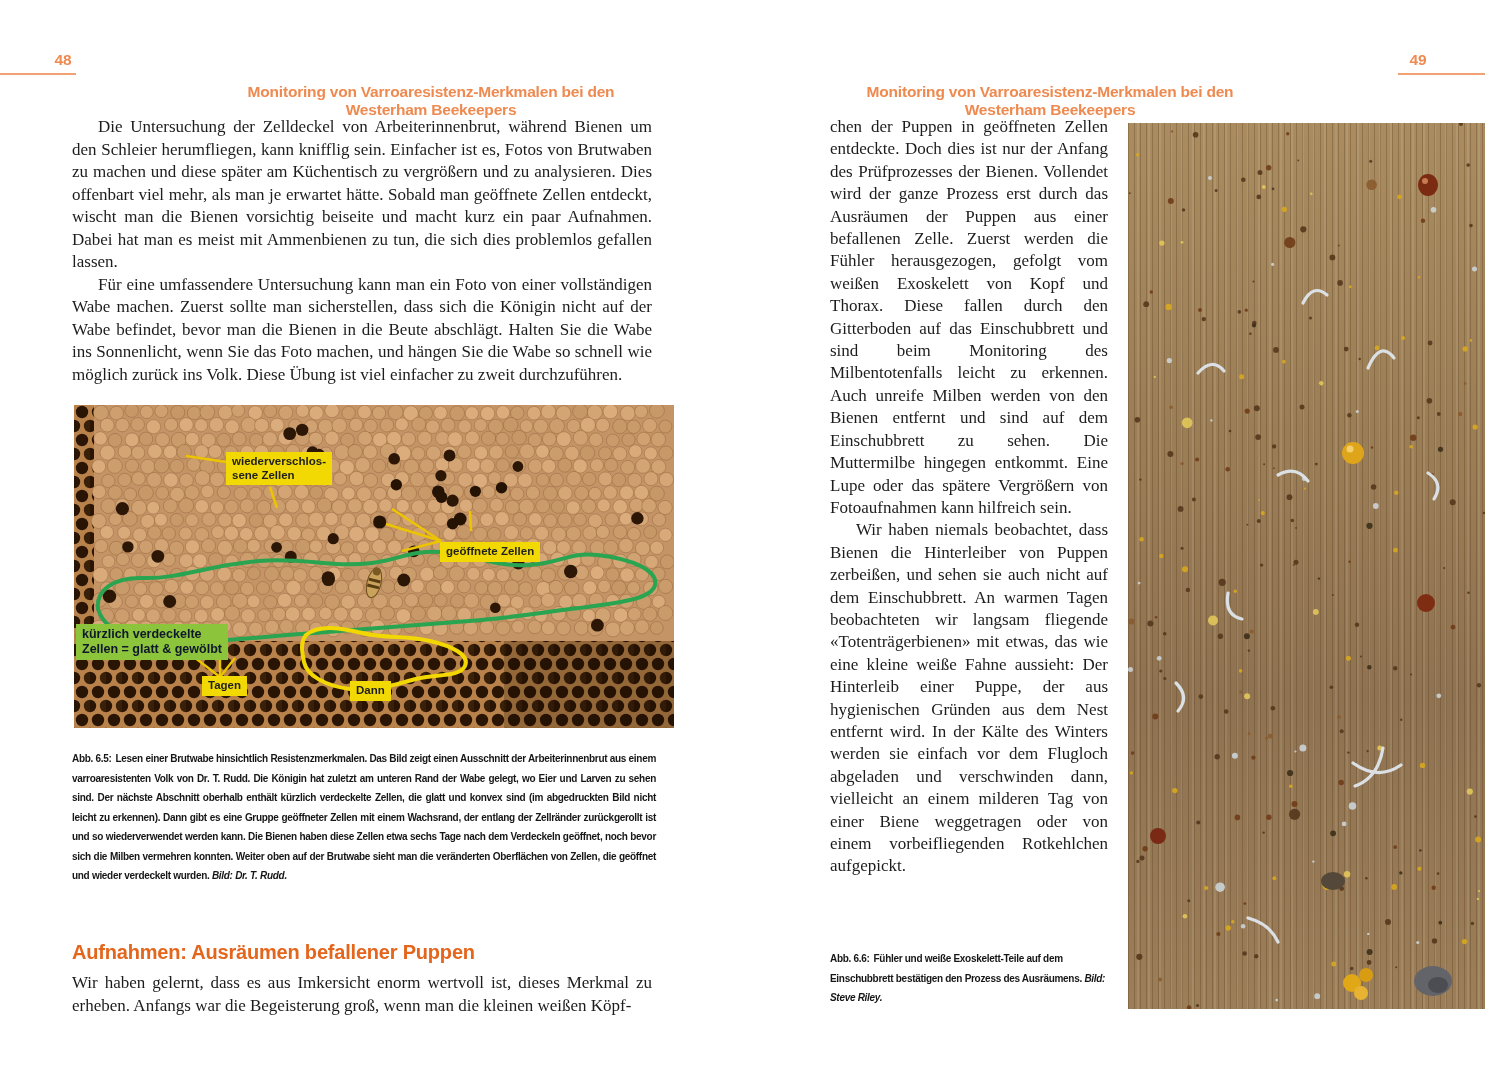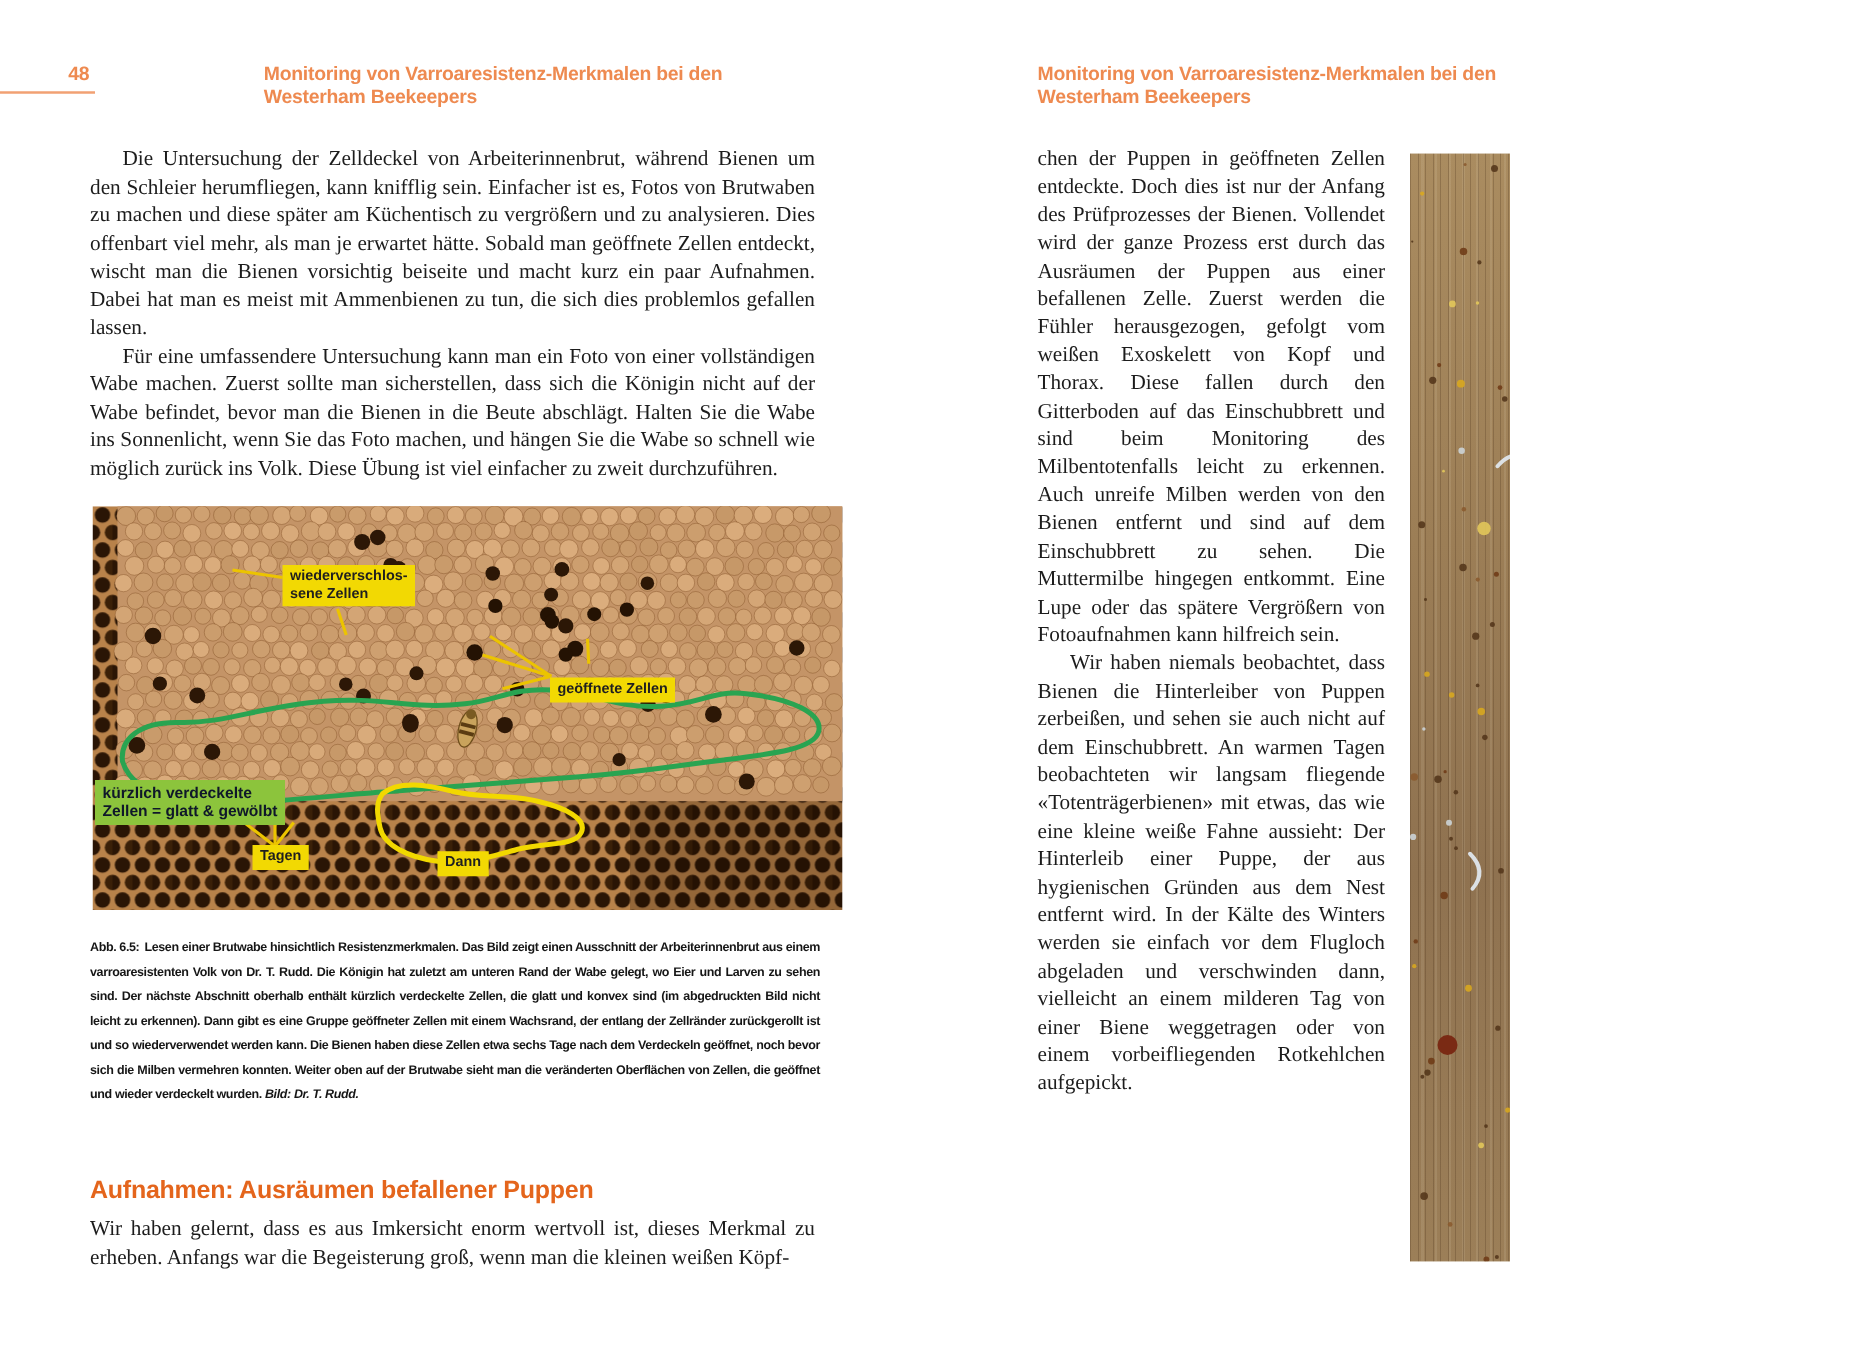--- a/index.html
+++ b/index.html
@@ -1,25 +1,25 @@
 <!DOCTYPE html>
 <html lang="de" style="--accent: #e4651c; --header-orange: #ee8a50; --label-yellow: #f2d903; --label-green: #8cc43c; --outline-green: #29a451; --outline-yellow: #f2d800;"><head>
 <meta charset="utf-8">
 <style>
   :root{
     --accent:#e4651c; --header-orange:#ee8a50; --label-yellow:#f2d903;
     --label-green:#8cc43c; --outline-green:#29a451; --outline-yellow:#f2d800;
   }
   *{margin:0;padding:0;box-sizing:border-box;}
   html,body{background:#ffffff;}
-  .spread{position:relative;width:1208px;height:1080px;background:#fff;overflow:hidden;
+  .spread{position:relative;width:1485px;height:1080px;background:#fff;overflow:hidden;
           font-family:"Liberation Serif", serif;color:#1c1c1c;padding-left:34px;}
   .hdr{position:absolute;top:51px;font-family:"Liberation Sans",sans-serif;
        font-weight:700;font-size:15.5px;letter-spacing:-0.2px;color:var(--header-orange);}
-  .hdr-title{width:440px;}
+  .hdr-title{width:440px;text-align:center;margin-top:32px;}
   .hdr-num{width:30px;text-align:center;}
   .hdr-rule{position:absolute;top:73px;height:2px;background:var(--header-orange);opacity:.8;}
   .body-col{position:absolute;font-size:17px;line-height:22.5px;text-align:justify;
             hyphens:auto;-webkit-hyphens:auto;}
   .body-col p.indent{text-indent:26px;}
   .fig{position:absolute;}
   .fig svg{display:block;}
   .fig-label{position:absolute;font-family:"Liberation Sans",sans-serif;font-weight:700;
              font-size:11.5px;line-height:13.5px;background:var(--label-yellow);color:#1f1f1f;
              padding:3px 6px;white-space:nowrap;}
@@ -1060,14 +1060,18 @@
         <path d="M 255,625 q -5,30 -28,38"></path>
         <path d="M 120,795 q 22,6 30,24"></path>
         <path d="M 48,560 q 14,14 2,28"></path>
         <path d="M 300,350 q 16,10 6,26"></path>
         <path d="M 70,250 q 14,-16 26,-2"></path>
         <path d="M 175,180 q 10,-20 24,-8"></path>
       </g>
     </svg>
   </div>
 
+  <div class="caption" style="left:830px;top:949px;width:290px;text-align:left;">
+    <span class="pfx">Abb. 6.6:</span><span>Fühler und weiße Exoskelett-Teile auf dem Einschubbrett bestätigen den Prozess des Ausräumens.</span>
+    <span class="credit">Bild: Steve Riley.</span>
+  </div>
 
 </div>
 
 </body></html>

